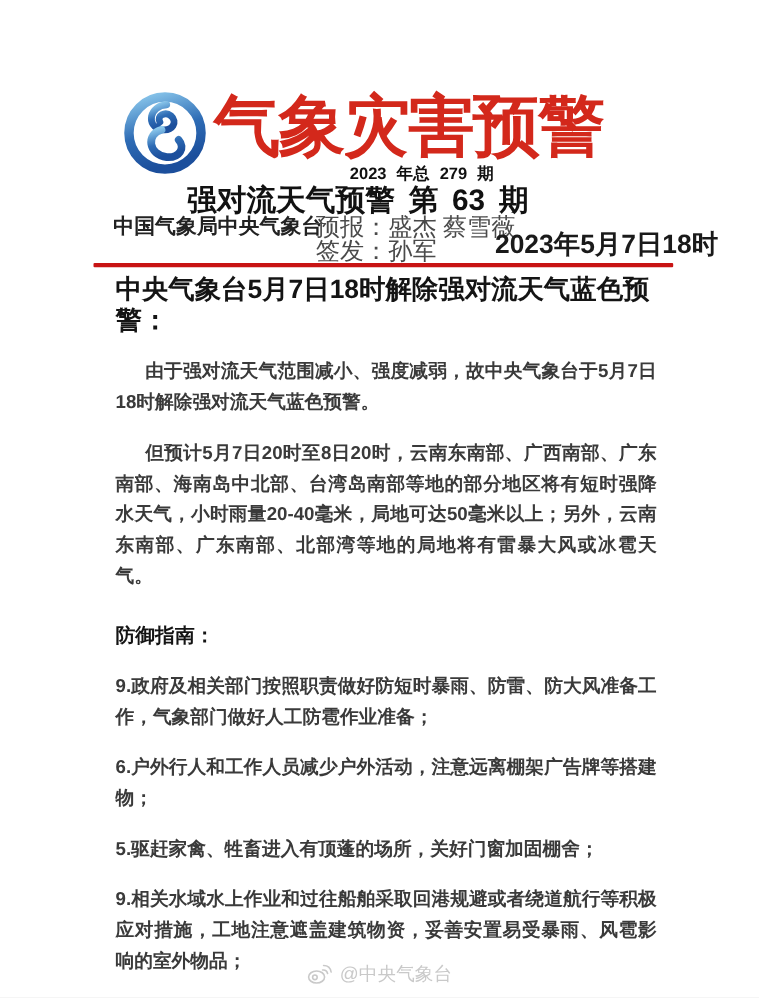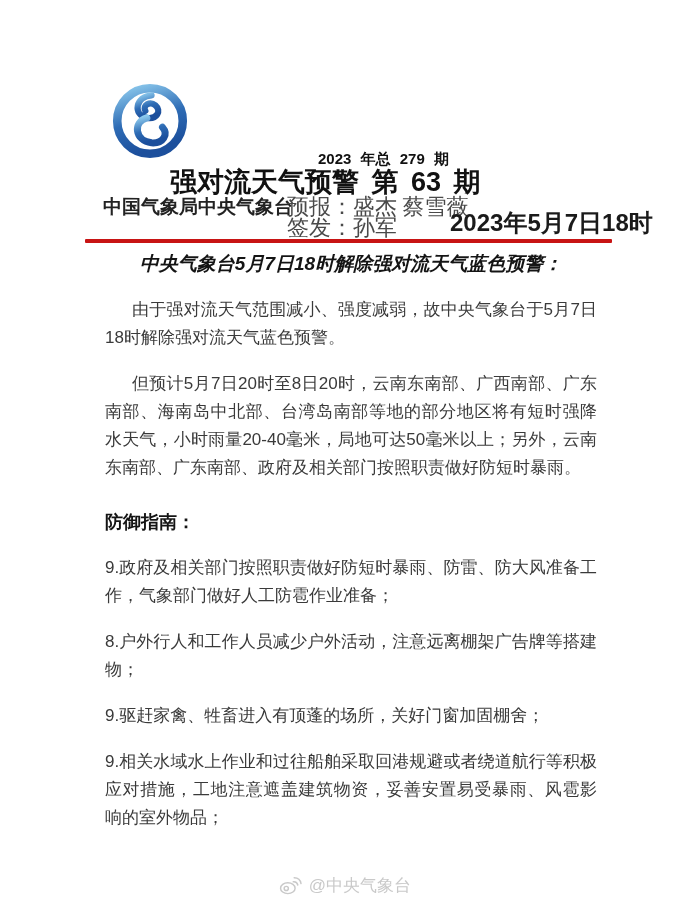--- a/index.html
+++ b/index.html
@@ -48,24 +48,24 @@
     position:absolute;left:85px;top:239px;width:527px;height:4px;
     background:#c81414;border-radius:1px;
   }
   
   .doc-body{
     position:absolute;left:105px;top:250px;width:492px;
     font-size:17px;line-height:28px;color:#3a3a3a;
     text-align:justify;
   }
   .doc-body .headline{
-    margin:0 0 4px 0;font-size:19px;line-height:28px;
-    font-weight:bold;color:#141414;text-align:center;font-style:italic;
+    margin:0 0 4px 0;font-size:24px;line-height:28px;
+    font-weight:bold;color:#141414;text-align:left;
   }
-  .doc-body p{margin:18px 0 4px 0;}
+  .doc-body p{margin:18px 0 4px 0;font-weight:bold;}
   .doc-body p.indent{text-indent:27px;}
   .guide-title{
     margin:26px 0 0 0;font-size:18px;line-height:28px;
     font-weight:bold;color:#141414;text-align:left;
   }
   .guide-item{margin:0 0 2px 0;}
   
   .watermark{
     position:absolute;left:0;top:870px;width:690px;height:30px;
     display:flex;align-items:center;justify-content:center;gap:6px;
@@ -86,20 +86,21 @@
           <stop offset="0.55" stop-color="#2e6cb5"></stop>
           <stop offset="1" stop-color="#1c4f9c"></stop>
         </linearGradient>
       </defs>
       <circle cx="50" cy="50" r="42" fill="none" stroke="url(#lg)" stroke-width="11"></circle>
       <path d="M52 17 C 32 18, 27 42, 46 46 C 59 48, 65 37, 57 30 C 50 24, 40 30, 44 37" fill="none" stroke="url(#lg)" stroke-width="8" stroke-linecap="round"></path>
       <path d="M46 46 C 28 51, 30 75, 52 78 C 67 79, 74 67, 66 58" fill="none" stroke="url(#lg)" stroke-width="9" stroke-linecap="round"></path>
     </svg>
   </div>
 
+  <div class="banner-title">气象灾害预警</div>
   <div class="issue-no">2023 年总 279 期</div>
   <div class="subtitle">强对流天气预警 第 63 期</div>
 
   <div class="org">中国气象局中央气象台</div>
 
   <div class="signers">
     <div>
       <span>预报：</span><span>盛杰 蔡雪薇</span>
     </div>
     <div>
@@ -107,25 +108,25 @@
     </div>
   </div>
 
   <div class="date">2023年5月7日18时</div>
 
   <div class="red-rule"></div>
 
   <div class="doc-body">
     <div class="headline">中央气象台5月7日18时解除强对流天气蓝色预警：</div>
     <p class="indent">由于强对流天气范围减小、强度减弱，故中央气象台于5月7日18时解除强对流天气蓝色预警。</p>
-    <p class="indent">但预计5月7日20时至8日20时，云南东南部、广西南部、广东南部、海南岛中北部、台湾岛南部等地的部分地区将有短时强降水天气，小时雨量20-40毫米，局地可达50毫米以上；另外，云南东南部、广东南部、政府及相关部门按照职责做好防短时暴雨。</p>
+    <p class="indent">但预计5月7日20时至8日20时，云南东南部、广西南部、广东南部、海南岛中北部、台湾岛南部等地的部分地区将有短时强降水天气，小时雨量20-40毫米，局地可达50毫米以上；另外，云南东南部、广东南部、北部湾等地的局地将有雷暴大风或冰雹天气。</p>
     <div class="guide-title">防御指南：</div>
     <p class="guide-item">9.政府及相关部门按照职责做好防短时暴雨、防雷、防大风准备工作，气象部门做好人工防雹作业准备；</p>
-    <p class="guide-item">8.户外行人和工作人员减少户外活动，注意远离棚架广告牌等搭建物；</p>
-    <p class="guide-item">9.驱赶家禽、牲畜进入有顶蓬的场所，关好门窗加固棚舍；</p>
+    <p class="guide-item">6.户外行人和工作人员减少户外活动，注意远离棚架广告牌等搭建物；</p>
+    <p class="guide-item">5.驱赶家禽、牲畜进入有顶蓬的场所，关好门窗加固棚舍；</p>
     <p class="guide-item">9.相关水域水上作业和过往船舶采取回港规避或者绕道航行等积极应对措施，工地注意遮盖建筑物资，妥善安置易受暴雨、风雹影响的室外物品；</p>
   </div>
 
   <div class="watermark">
     <span>
       <svg viewBox="0 0 26 22" width="24" height="20" fill="none" stroke="#c9c9c9" stroke-width="1.6" stroke-linecap="round">
         <ellipse cx="9.5" cy="14.5" rx="8" ry="6"></ellipse>
         <circle cx="7.8" cy="14.8" r="2.3"></circle>
         <path d="M15.5 7.5 q4 -0.5 5 3.5"></path>
         <path d="M16.5 3 q6.5 0 7.5 6.5"></path>

